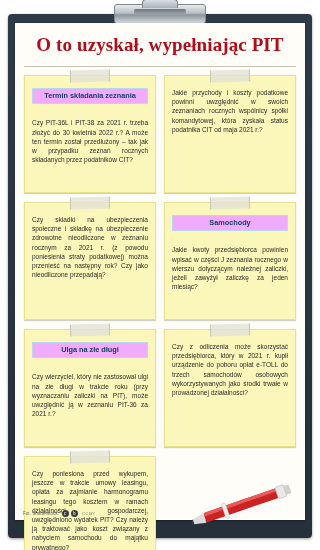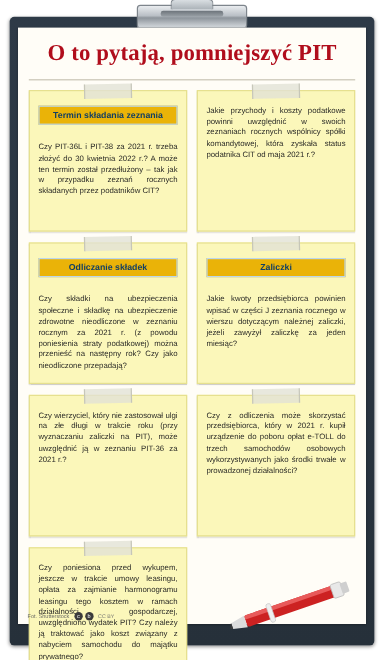--- a/index.html
+++ b/index.html
@@ -88,21 +88,21 @@
   .tape {
     position: absolute;
     left: 50%; top: -6px;
     transform: translateX(-50%) rotate(-1.2deg);
     width: 40px; height: 12px;
     background: rgba(226,226,214,.78);
     border-left: 1px solid rgba(190,190,178,.8);
     border-right: 1px solid rgba(190,190,178,.8);
   }
   .note-head {
-    background: #eab308;
+    background: #f0abfc;
     border: 1px solid #bcd7ea;
     color: #123f63;
     font-size: 7.3px;
     font-weight: bold;
     text-align: center;
     padding: 3px 2px;
     margin-bottom: 14px;
     line-height: 1.15;
   }
   .note-body {
@@ -150,51 +150,51 @@
 </head>
 <body>
 
 <div class="page">
 
   <div class="clipboard">
     <div class="clip-metal"></div>
 
     <div class="sheet">
 
-      <div class="title">O to pytają, pomniejszyć PIT</div>
+      <div class="title">O to uzyskał, wypełniając PIT</div>
       <div class="rule"></div>
 
       <div class="grid">
 
         <div class="note">
           <div class="tape"></div>
           <div class="note-head">Termin składania zeznania</div>
           <div class="note-body">Czy PIT-36L i PIT-38 za 2021 r. trzeba złożyć do 30 kwietnia 2022 r.? A może ten termin został przedłużony – tak jak w przypadku zeznań rocznych składanych przez podatników CIT?</div>
         </div>
 
         <div class="note">
           <div class="tape"></div>
           <div class="note-body">Jakie przychody i koszty podatkowe powinni uwzględnić w swoich zeznaniach rocznych wspólnicy spółki komandytowej, która zyskała status podatnika CIT od maja 2021 r.?</div>
         </div>
 
         <div class="note">
           <div class="tape"></div>
-          <div class="note-head">Odliczanie składek</div>
           <div class="note-body">Czy składki na ubezpieczenia społeczne i składkę na ubezpieczenie zdrowotne nieodliczone w zeznaniu rocznym za 2021 r. (z powodu poniesienia straty podatkowej) można przenieść na następny rok? Czy jako nieodliczone przepadają?</div>
         </div>
 
         <div class="note">
           <div class="tape"></div>
-          <div class="note-head">Zaliczki</div>
+          <div class="note-head">Samochody</div>
           <div class="note-body">Jakie kwoty przedsiębiorca powinien wpisać w części J zeznania rocznego w wierszu dotyczącym należnej zaliczki, jeżeli zawyżył zaliczkę za jeden miesiąc?</div>
         </div>
 
 
         <div class="note">
           <div class="tape"></div>
+          <div class="note-head">Ulga na złe długi</div>
           <div class="note-body">Czy wierzyciel, który nie zastosował ulgi na złe długi w trakcie roku (przy wyznaczaniu zaliczki na PIT), może uwzględnić ją w zeznaniu PIT-36 za 2021 r.?</div>
         </div>
 
         <div class="note">
           <div class="tape"></div>
           <div class="note-body">Czy z odliczenia może skorzystać przedsiębiorca, który w 2021 r. kupił urządzenie do poboru opłat e-TOLL do trzech samochodów osobowych wykorzystywanych jako środki trwałe w prowadzonej działalności?</div>
         </div>
 
         <div class="note">
           <div class="tape"></div>

